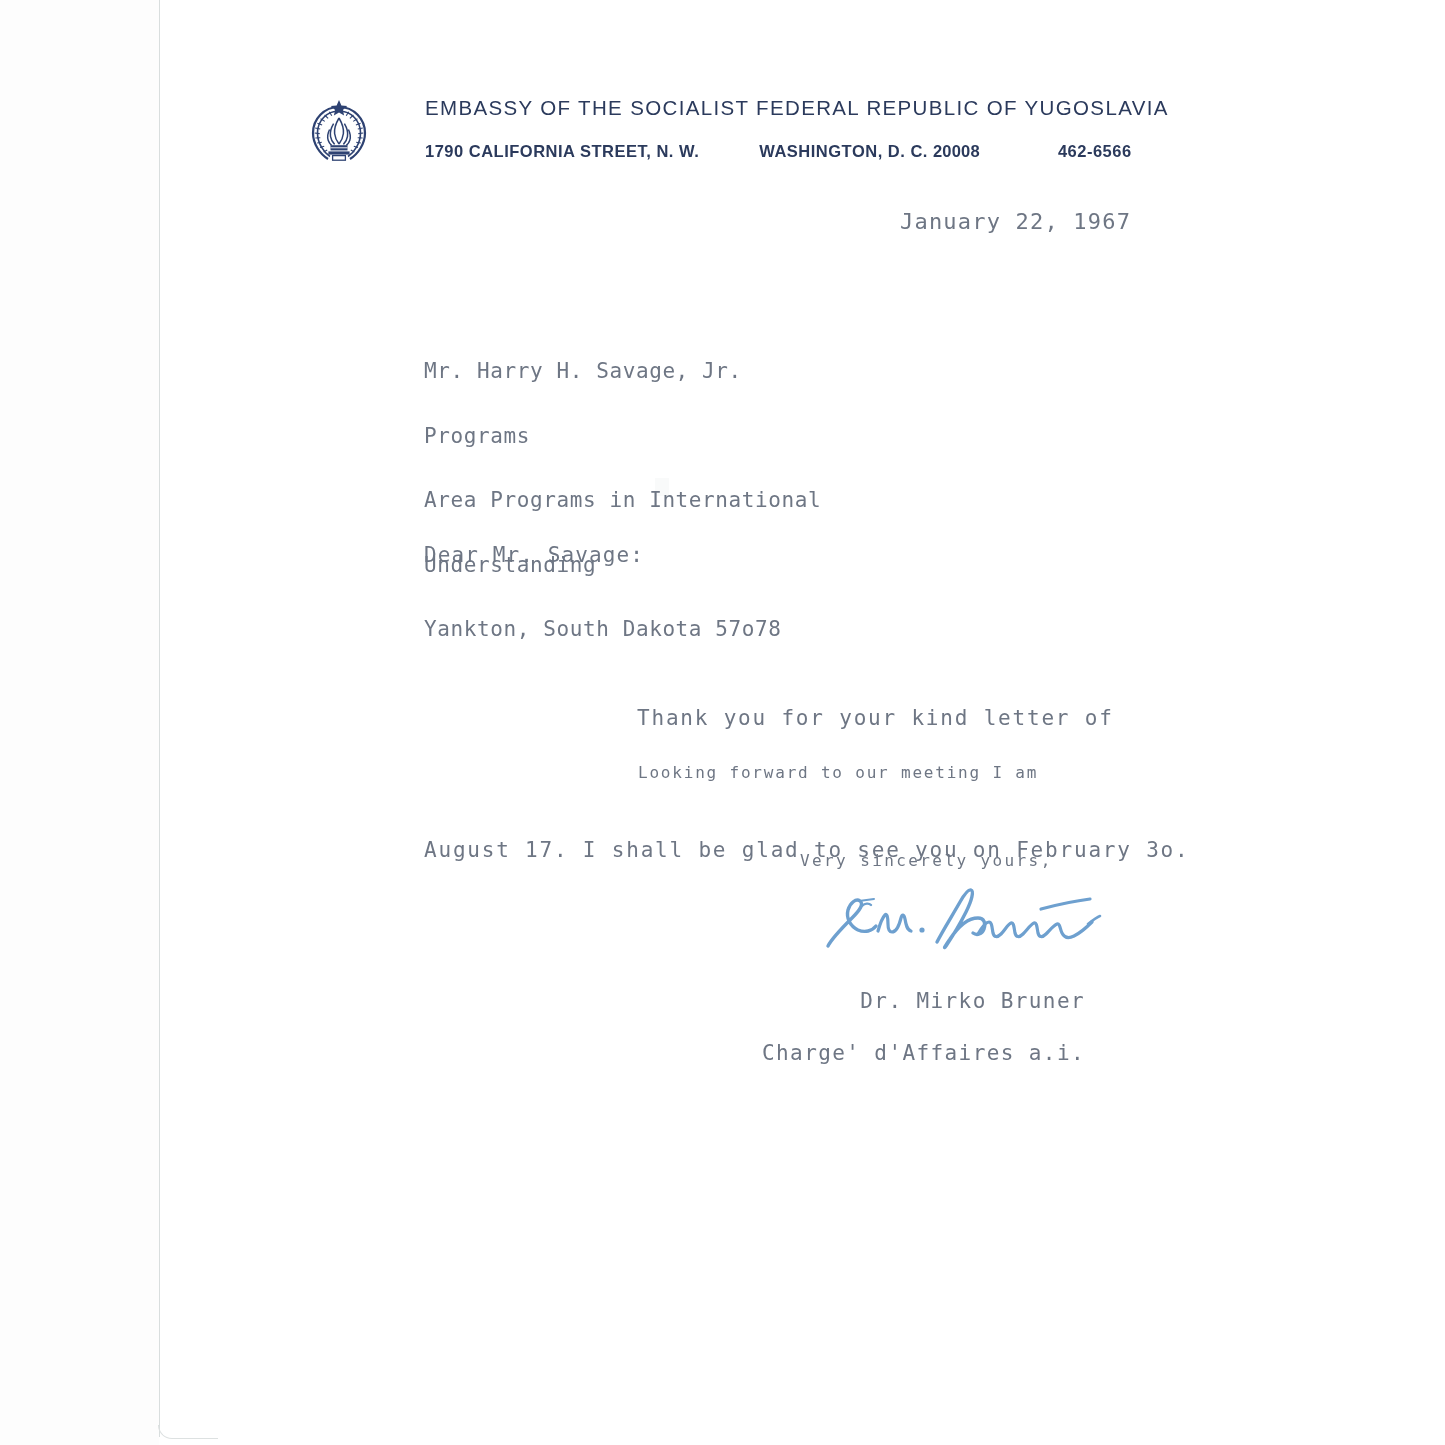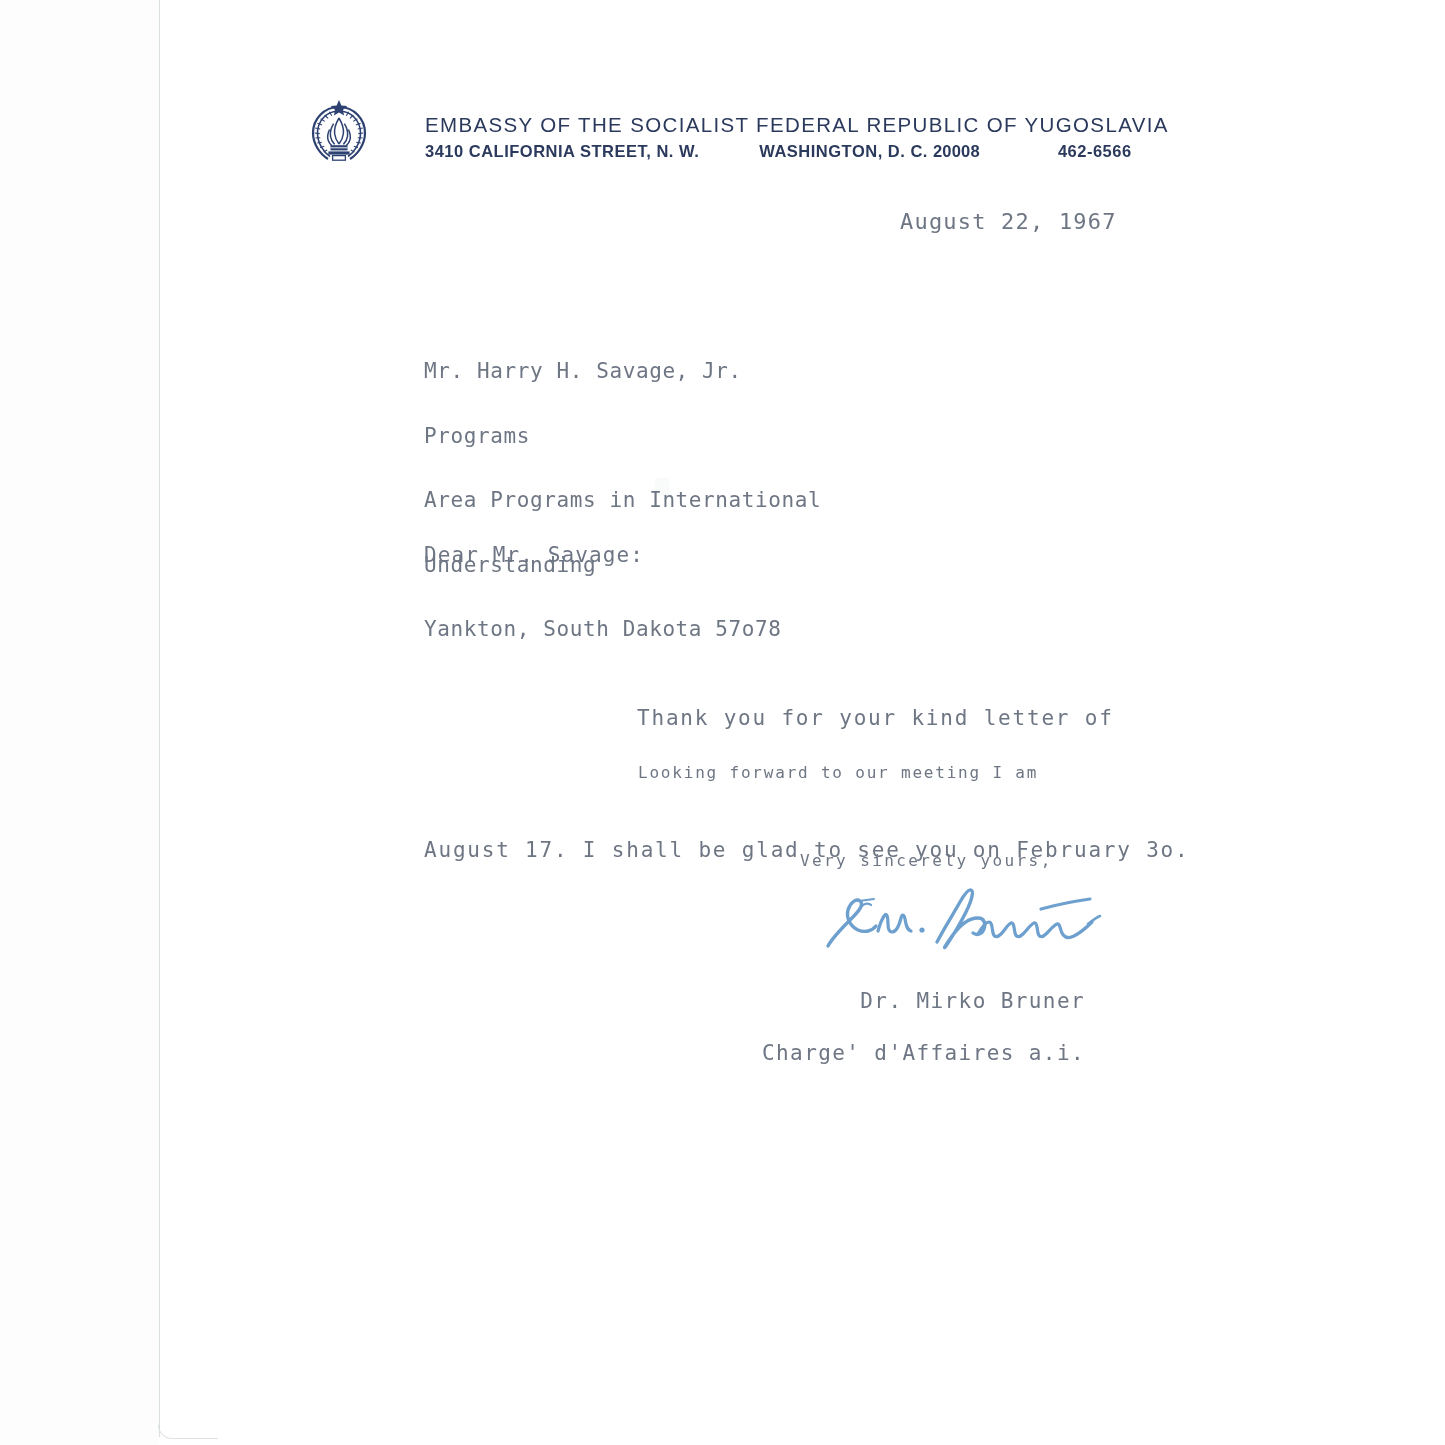--- a/index.html
+++ b/index.html
@@ -57,21 +57,21 @@
   .emblem {
     position: absolute;
     left: 8px;
     top: 2px;
     width: 62px;
     height: 66px;
   }
   .lh-line1 {
     position: absolute;
     left: 125px;
-    top: 17px;
+    top: 0;
     font-size: 20.5px;
     letter-spacing: 1.35px;
     color: #2b3a5c;
     white-space: nowrap;
     font-weight: 500;
   }
   .lh-line2 {
     position: absolute;
     left: 125px;
     top: 46px;
@@ -223,25 +223,25 @@
           <rect x="20.4" y="53.4" width="21.2" height="3.2" fill="#2e4272" stroke="none"></rect>
           <rect x="24.6" y="57.6" width="12.8" height="4.6" stroke-width="1.3"></rect>
           <path d="M22.5 49.8 L39.5 49.8" stroke="#ffffff" stroke-width="0.9"></path>
         </g>
       </svg>
     </div>
 
     <div class="lh-line1">EMBASSY OF THE SOCIALIST FEDERAL REPUBLIC OF YUGOSLAVIA</div>
 
     <div class="lh-line2">
-      <span>3410 CALIFORNIA STREET, N. W.</span><span class="gap-a"></span><span>WASHINGTON, D. C.</span>&nbsp;<span class="zip">20008</span><span class="gap-b"></span><span>462-6566</span>
+      <span>1790 CALIFORNIA STREET, N. W.</span><span class="gap-a"></span><span>WASHINGTON, D. C.</span>&nbsp;<span class="zip">20008</span><span class="gap-b"></span><span>462-6566</span>
     </div>
   </div>
 
-  <div class="tw date">August 22, 1967</div>
+  <div class="tw date">January 22, 1967</div>
 
   <div class="tw addr">
     <div>Mr. Harry H. Savage, Jr.</div>
     <div>Programs</div>
     <div>Area Programs in International</div>
     <div>Understanding</div>
     <div>Yankton, South Dakota 57o78</div>
   </div>
 
   <div class="tw salutation">Dear Mr. Savage:</div>

